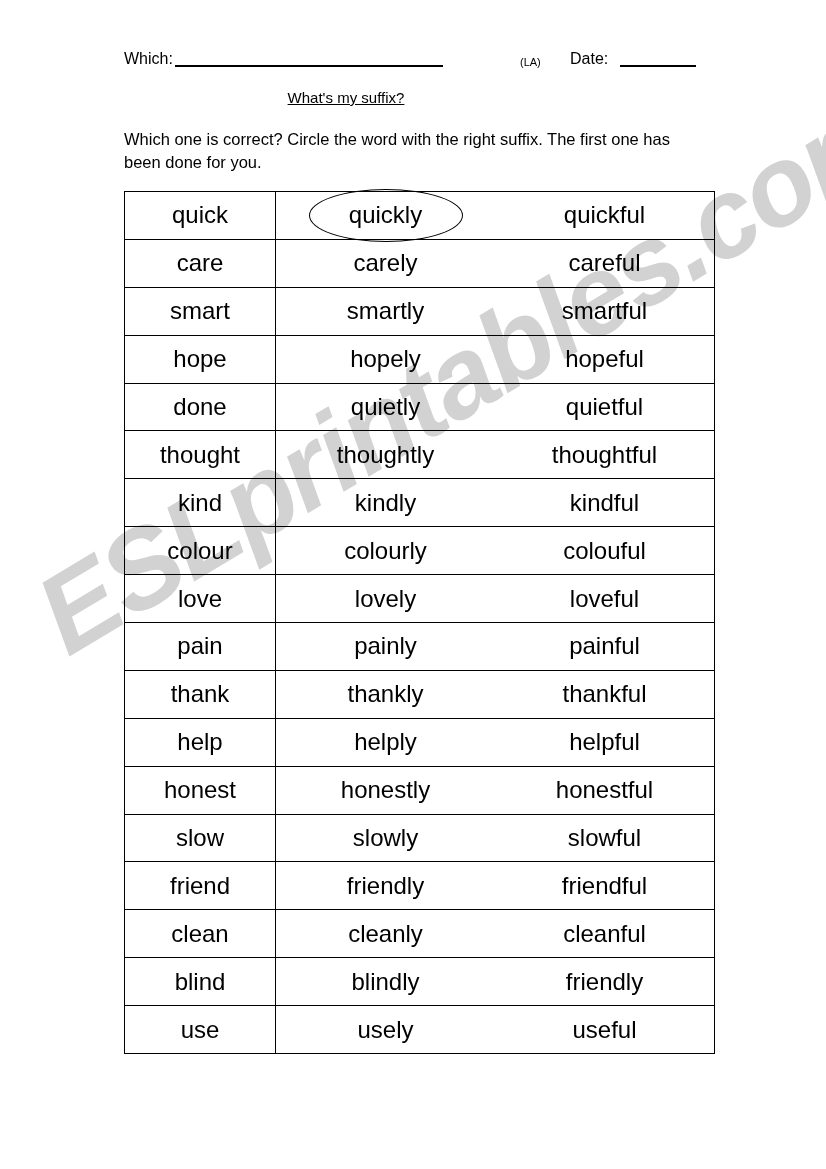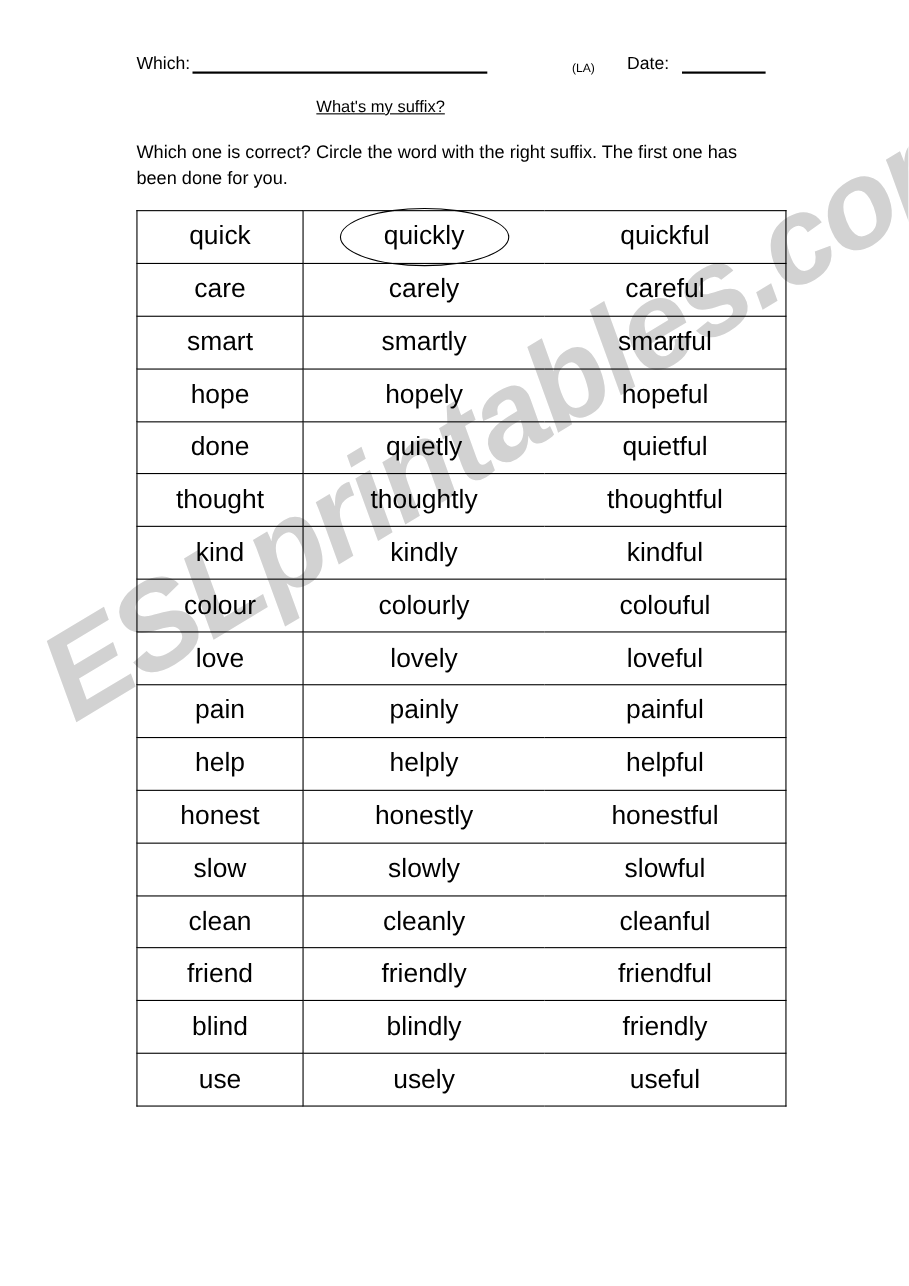--- a/index.html
+++ b/index.html
@@ -229,45 +229,50 @@
           <td class="c-base">love</td>
           <td class="c-opt1">lovely</td>
           <td class="c-opt2">loveful</td>
         </tr>
         <tr>
           <td class="c-base">pain</td>
           <td class="c-opt1">painly</td>
           <td class="c-opt2">painful</td>
         </tr>
         <tr>
+          <td class="c-base">thank</td>
+          <td class="c-opt1">thankly</td>
+          <td class="c-opt2">thankful</td>
+        </tr>
+        <tr>
           <td class="c-base">help</td>
           <td class="c-opt1">helply</td>
           <td class="c-opt2">helpful</td>
         </tr>
         <tr>
           <td class="c-base">honest</td>
           <td class="c-opt1">honestly</td>
           <td class="c-opt2">honestful</td>
         </tr>
         <tr>
           <td class="c-base">slow</td>
           <td class="c-opt1">slowly</td>
           <td class="c-opt2">slowful</td>
         </tr>
         <tr>
+          <td class="c-base">friend</td>
+          <td class="c-opt1">friendly</td>
+          <td class="c-opt2">friendful</td>
+        </tr>
+        <tr>
           <td class="c-base">clean</td>
           <td class="c-opt1">cleanly</td>
           <td class="c-opt2">cleanful</td>
         </tr>
         <tr>
-          <td class="c-base">friend</td>
-          <td class="c-opt1">friendly</td>
-          <td class="c-opt2">friendful</td>
-        </tr>
-        <tr>
           <td class="c-base">blind</td>
           <td class="c-opt1">blindly</td>
           <td class="c-opt2">friendly</td>
         </tr>
         <tr>
           <td class="c-base">use</td>
           <td class="c-opt1">usely</td>
           <td class="c-opt2">useful</td>
         </tr>
       </tbody>

